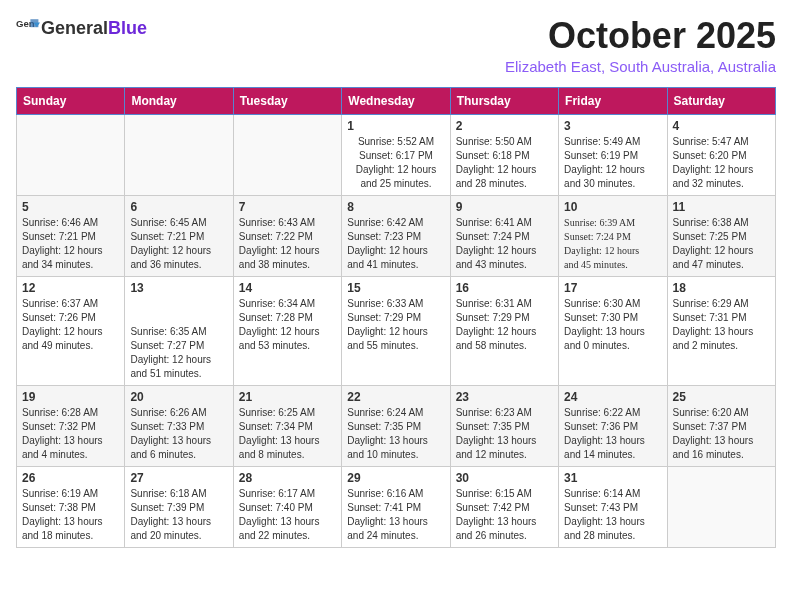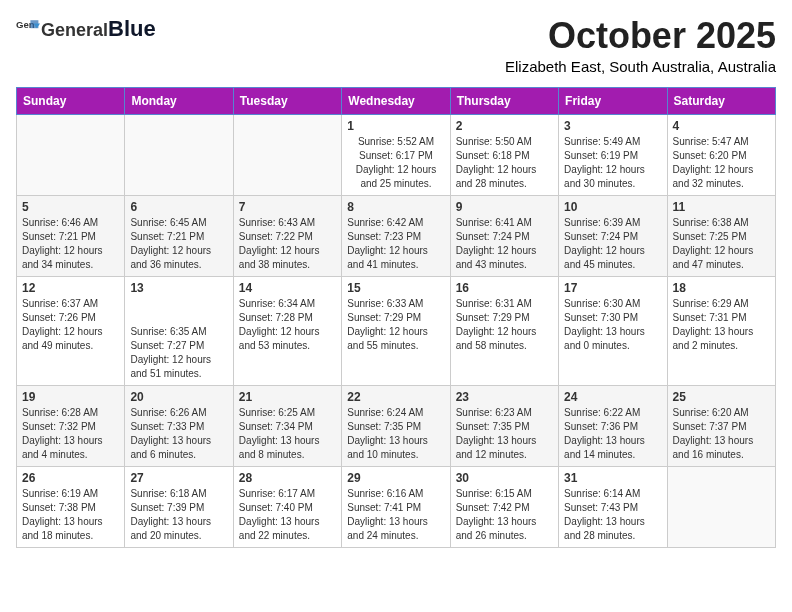--- a/index.html
+++ b/index.html
@@ -20,49 +20,49 @@
       display: flex;
       align-items: center;
       gap: 1px;
     }
     .logo-text-general {
       font-size: 18px;
       font-weight: bold;
       color: #333;
     }
     .logo-text-blue {
-      font-size: 22px;
-      font-weight: bold;
-      color: #0f172a;
+      font-size: 18px;
+      font-weight: bold;
+      color: #6d28d9;
     }
     .logo-icon {
       width: 24px;
       height: 24px;
     }
     .title-section {
       text-align: right;
     }
     .month-title {
       font-size: 36px;
       font-weight: bold;
       color: #222;
       line-height: 1.1;
     }
     .location-title {
       font-size: 15px;
-      color: #000000;
+      color: #8b5cf6;
       margin-top: 2px;
     }
     table {
       width: 100%;
       border-collapse: collapse;
       border: 1px solid #ccc;
     }
     thead tr th {
-      background-color: #a21caf;
+      background-color: #be185d;
       color: #fff;
       font-size: 12px;
       font-weight: bold;
       padding: 6px 6px;
       text-align: left;
       border: 1px solid #5585d0;
     }
     tbody tr td {
       vertical-align: top;
       border: 1px solid #ccc;
@@ -187,21 +187,21 @@
         </td>
         <td>
           <span class="day-number">9</span>
           <div class="cell-text" style="white-space: pre-line;">Sunrise: 6:41 AM
 Sunset: 7:24 PM
 Daylight: 12 hours
 and 43 minutes.</div>
         </td>
         <td>
           <span class="day-number">10</span>
-          <div class="cell-text" style="white-space: pre-line;">Sunrise: 6:39 AM
+          <div class="cell-text" style="white-space: pre-line; font-family: Liberation Serif, serif;">Sunrise: 6:39 AM
 Sunset: 7:24 PM
 Daylight: 12 hours
 and 45 minutes.</div>
         </td>
         <td>
           <span class="day-number">11</span>
           <div class="cell-text" style="white-space: pre-line;">Sunrise: 6:38 AM
 Sunset: 7:25 PM
 Daylight: 12 hours
 and 47 minutes.</div>

